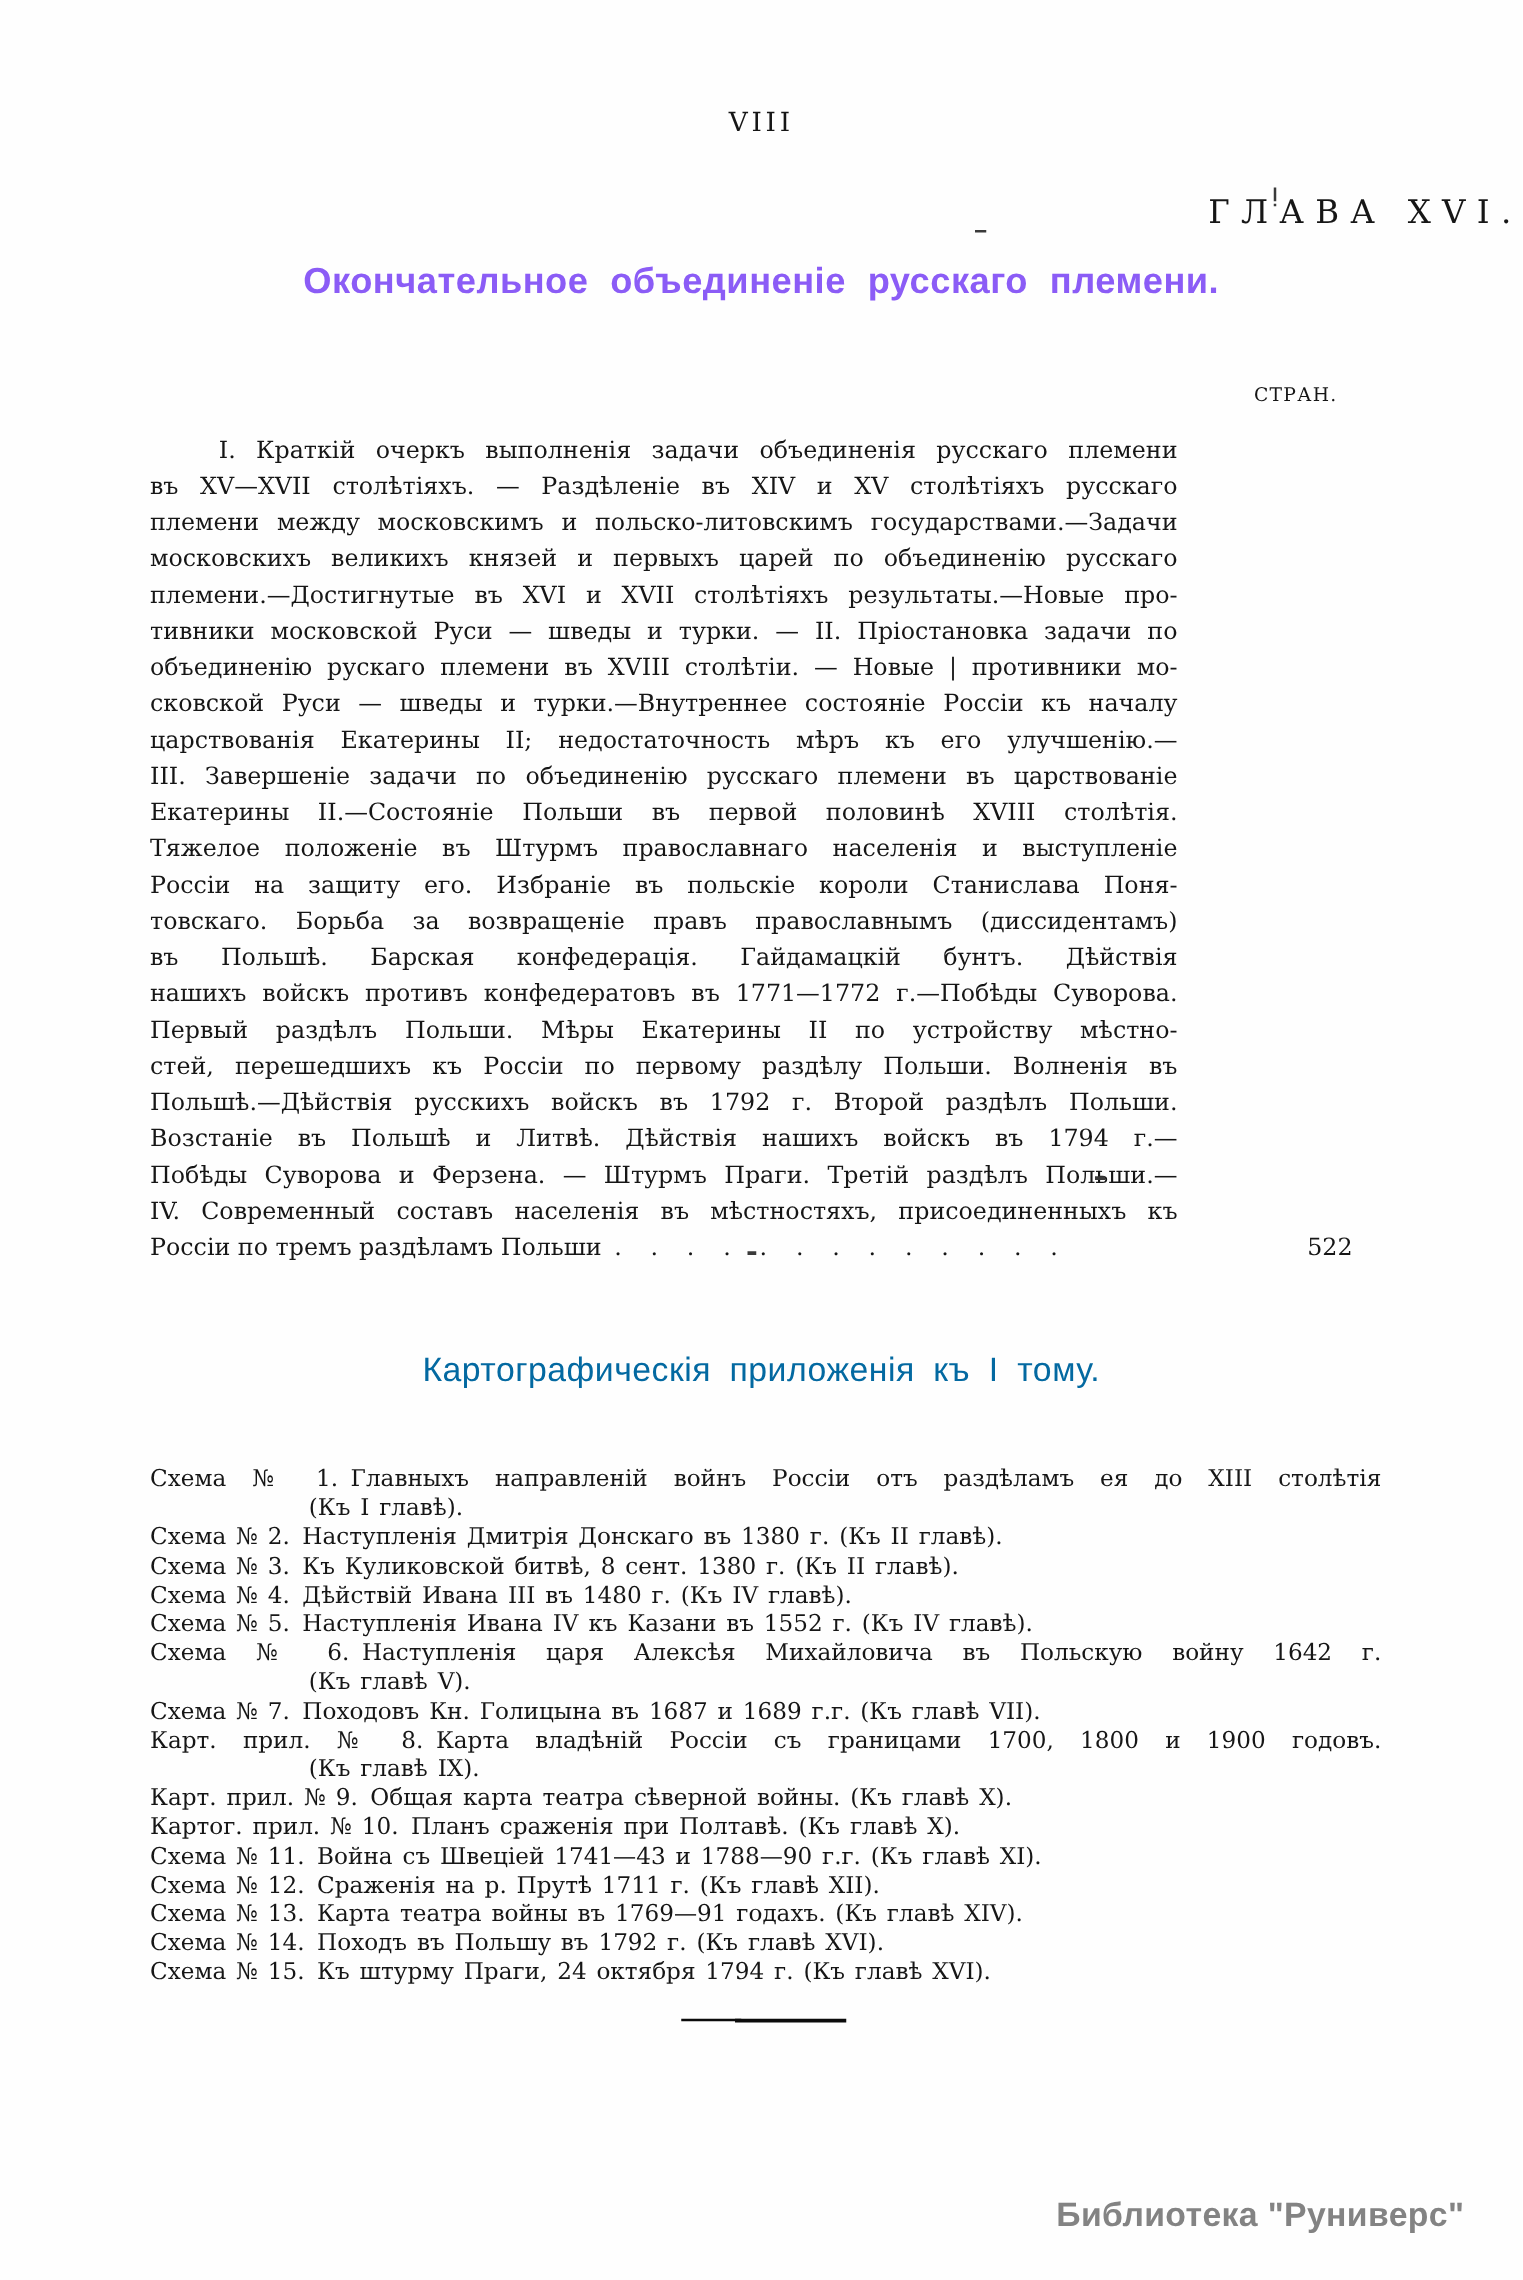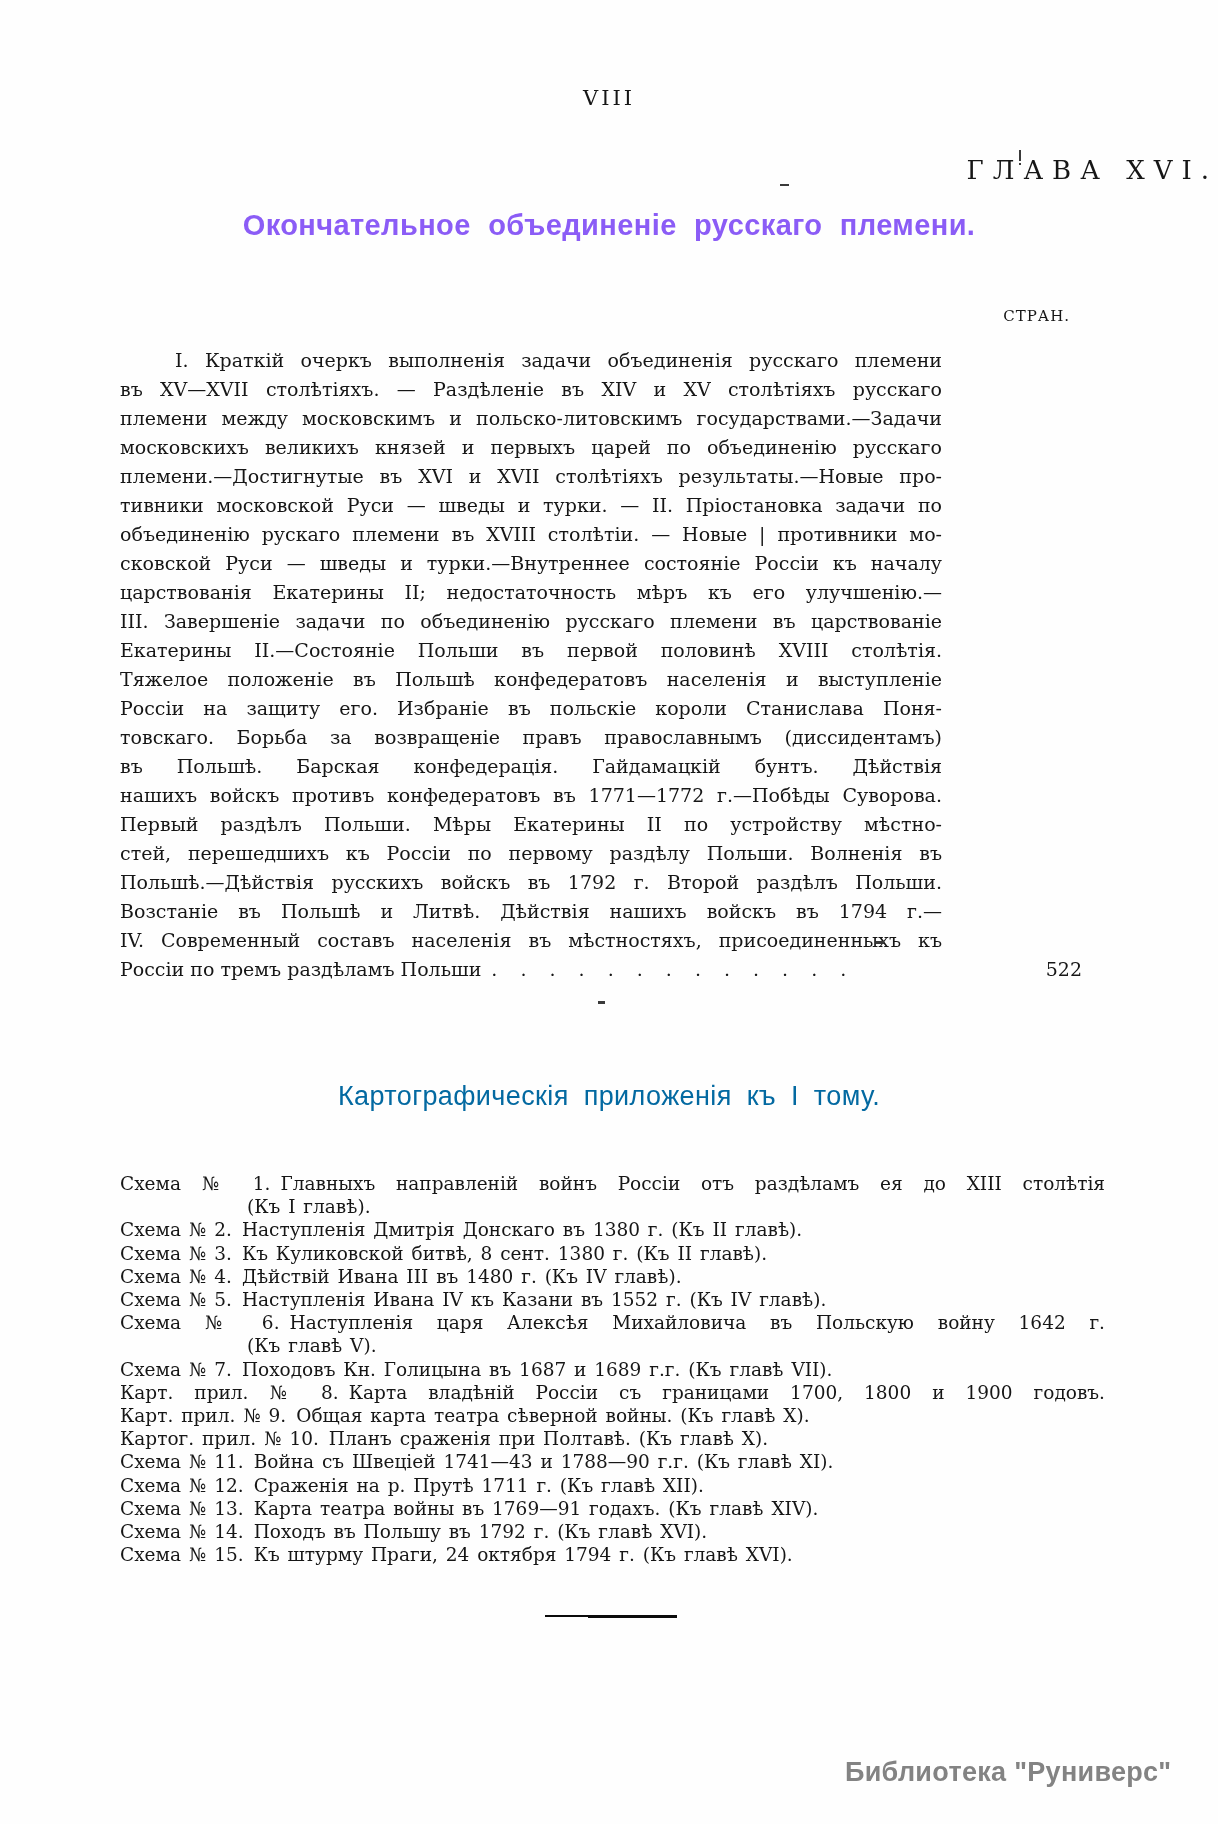--- a/index.html
+++ b/index.html
@@ -95,38 +95,39 @@
         <div class="tline">объединенію рускаго племени въ XVIII столѣтіи. — Новые | противники мо-</div>
 
         <div class="tline">сковской Руси — шведы и турки.—Внутреннее состояніе Россіи къ началу</div>
 
         <div class="tline">царствованія Екатерины II; недостаточность мѣръ къ его улучшенію.—</div>
 
         <div class="tline">III. Завершеніе задачи по объединенію русскаго племени въ царствованіе</div>
 
         <div class="tline">Екатерины II.—Состояніе Польши въ первой половинѣ XVIII столѣтія.</div>
 
-        <div class="tline">Тяжелое положеніе въ Польшѣ конфедератовъ населенія и выступленіе</div>
+        <div class="tline">Тяжелое положеніе въ Штурмъ православнаго населенія и выступленіе</div>
 
         <div class="tline">Россіи на защиту его. Избраніе въ польскіе короли Станислава Поня-</div>
 
         <div class="tline">товскаго. Борьба за возвращеніе правъ православнымъ (диссидентамъ)</div>
 
         <div class="tline">въ Польшѣ. Барская конфедерація. Гайдамацкій бунтъ. Дѣйствія</div>
 
         <div class="tline">нашихъ войскъ противъ конфедератовъ въ 1771—1772 г.—Побѣды Суворова.</div>
 
         <div class="tline">Первый раздѣлъ Польши. Мѣры Екатерины II по устройству мѣстно-</div>
 
         <div class="tline">стей, перешедшихъ къ Россіи по первому раздѣлу Польши. Волненія въ</div>
 
         <div class="tline">Польшѣ.—Дѣйствія русскихъ войскъ въ 1792 г. Второй раздѣлъ Польши.</div>
 
         <div class="tline">Возстаніе въ Польшѣ и Литвѣ. Дѣйствія нашихъ войскъ въ 1794 г.—</div>
 
+        <div class="tline">Побѣды Суворова и Ферзена. — Штурмъ Праги. Третій раздѣлъ Польши.—</div>
 
         <div class="tline">IV. Современный составъ населенія въ мѣстностяхъ, присоединенныхъ къ</div>
 
     </div>
     <div class="toc-last">
       <span>Россіи по тремъ раздѣламъ Польши</span>
       <span class="dots">. . . .  . . . . . . . .  .</span>
       <span class="pg">522</span>
     </div>
   </div>
@@ -181,20 +182,21 @@
         <div class="l1">
           <span class="label">Схема № 7.</span><span>Походовъ Кн. Голицына въ 1687 и 1689 г.г. (Къ главѣ VII).</span>
         </div>
 
       </div>
 
       <div class="map-item">
         <div class="l1 justified">
           <span class="label">Карт. прил. № 8.</span><span>Карта владѣній Россіи съ границами 1700, 1800 и 1900 годовъ.</span>
         </div>
+        <div class="l2">(Къ главѣ IX).</div>
       </div>
 
       <div class="map-item">
         <div class="l1">
           <span class="label">Карт. прил. № 9.</span><span>Общая карта театра сѣверной войны. (Къ главѣ X).</span>
         </div>
 
       </div>
 
       <div class="map-item">

